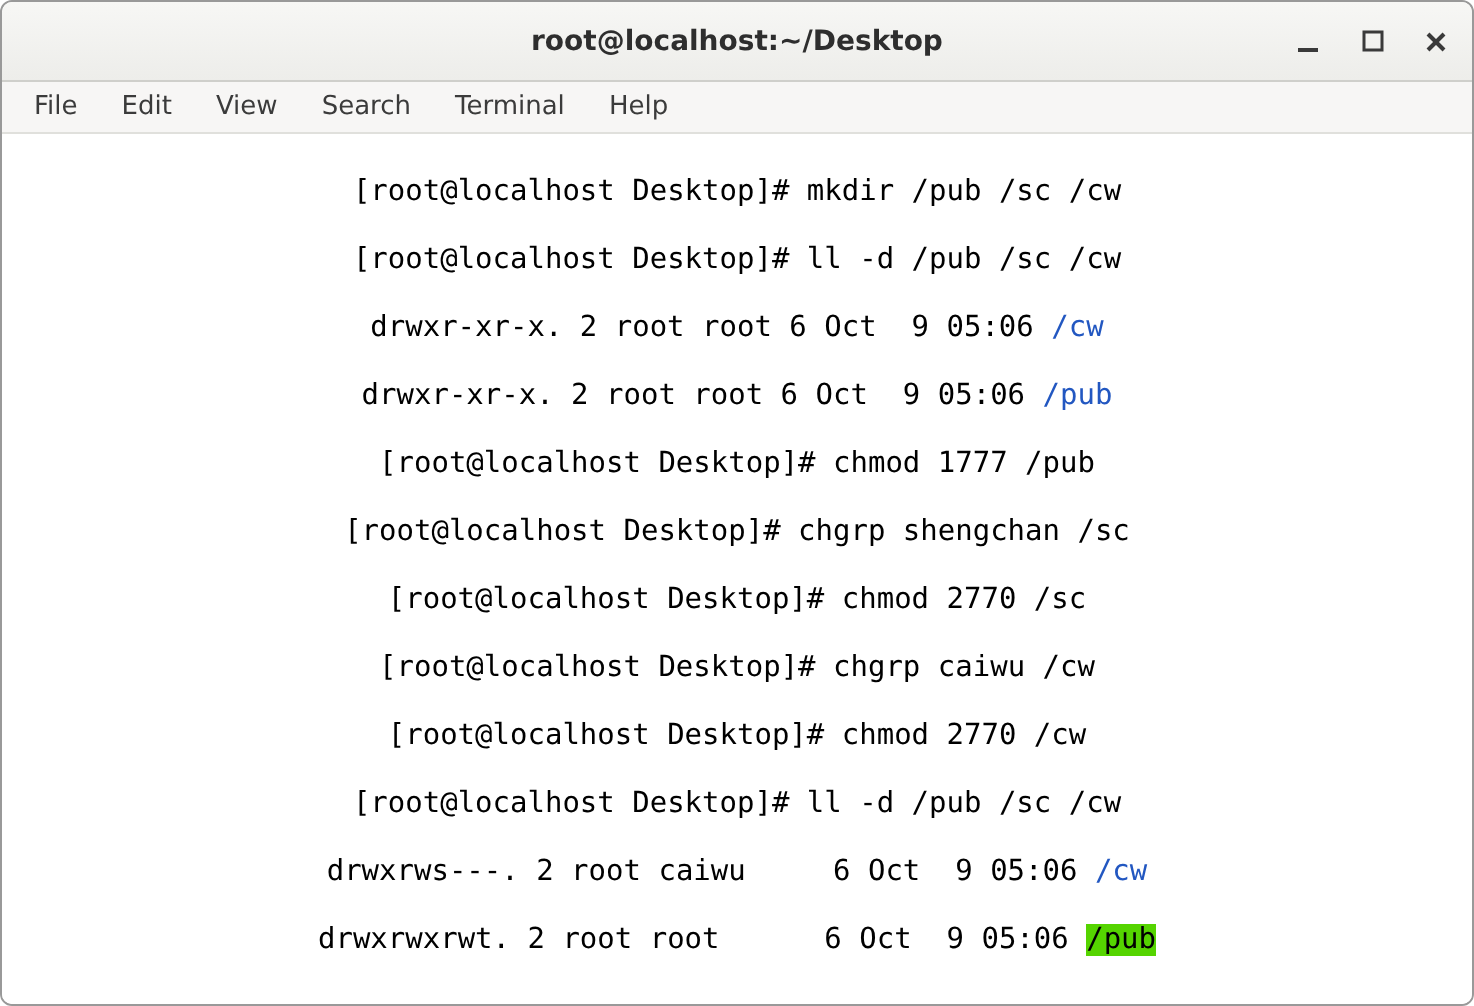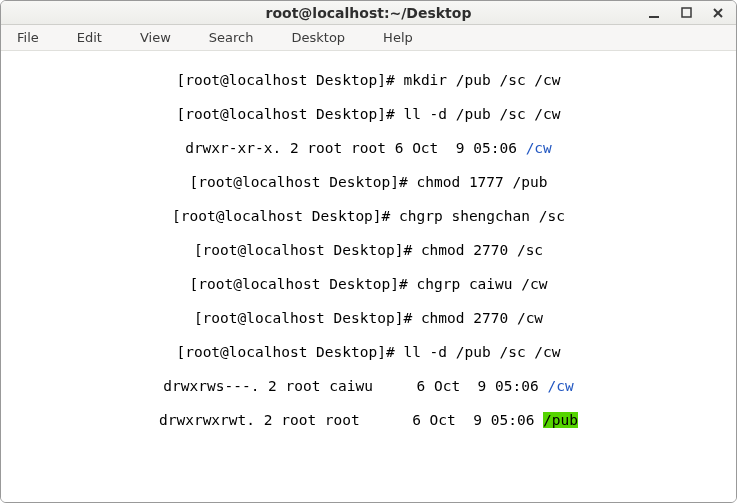--- a/index.html
+++ b/index.html
@@ -6,21 +6,21 @@
   body {
     font-family: "DejaVu Sans", "Liberation Sans", sans-serif;
     background: #fff;
     width: 737px;
     height: 503px;
     overflow: hidden;
     border: 1px solid #999;
     border-radius: 6px;
   }
   .titlebar {
-    height: 24px;
+    height: 40px;
     background: linear-gradient(#f7f7f5, #ededea);
     border-bottom: 1px solid #cfcfcb;
     display: flex;
     align-items: center;
     position: relative;
   }
   .title {
     position: absolute;
     left: 0; right: 0;
     text-align: center;
@@ -46,21 +46,21 @@
     cursor: pointer;
   }
   .win-btn svg { display: block; }
   .menubar {
     height: 26px;
     background: #f7f6f5;
     border-bottom: 1px solid #e0e0dc;
     display: flex;
     align-items: center;
     padding: 0 6px;
-    gap: 18px;
+    gap: 2px;
     font-size: 13px;
     color: #3b3b3b;
   }
   .menu-item {
     padding: 2px 10px;
     cursor: pointer;
   }
   .terminal {
     font-family: "DejaVu Sans Mono", "Liberation Mono", monospace;
     font-size: 14.5px;
@@ -97,28 +97,29 @@
         </svg>
     </div>
   </div>
 </div>
 
 <div class="menubar">
   <div class="menu-item">File</div>
   <div class="menu-item">Edit</div>
   <div class="menu-item">View</div>
   <div class="menu-item">Search</div>
-  <div class="menu-item">Desktop</div>
+  <div class="menu-item">Terminal</div>
   <div class="menu-item">Help</div>
 </div>
 
 <div class="terminal">
 <div class="term-line"><span>[root@localhost Desktop]# </span><span>mkdir /pub /sc /cw</span></div>
 <div class="term-line"><span>[root@localhost Desktop]# </span><span>ll -d /pub /sc /cw</span></div>
 <div class="term-line"><span>drwxr-xr-x. 2 root root 6 Oct  9 05:06 </span><span class="dir-link">/cw</span></div>
+<div class="term-line"><span>drwxr-xr-x. 2 root root 6 Oct  9 05:06 </span><span class="dir-link">/pub</span></div>
 <div class="term-line"><span>[root@localhost Desktop]# </span><span>chmod 1777 /pub</span></div>
 <div class="term-line"><span>[root@localhost Desktop]# </span><span>chgrp shengchan /sc</span></div>
 <div class="term-line"><span>[root@localhost Desktop]# </span><span>chmod 2770 /sc</span></div>
 <div class="term-line"><span>[root@localhost Desktop]# </span><span>chgrp caiwu /cw</span></div>
 <div class="term-line"><span>[root@localhost Desktop]# </span><span>chmod 2770 /cw</span></div>
 <div class="term-line"><span>[root@localhost Desktop]# </span><span>ll -d /pub /sc /cw</span></div>
 <div class="term-line"><span>drwxrws---. 2 root caiwu     6 Oct  9 05:06 </span><span class="dir-link">/cw</span></div>
 <div class="term-line"><span>drwxrwxrwt. 2 root root      6 Oct  9 05:06 </span><span class="hl-pub">/pub</span></div>
 
 

